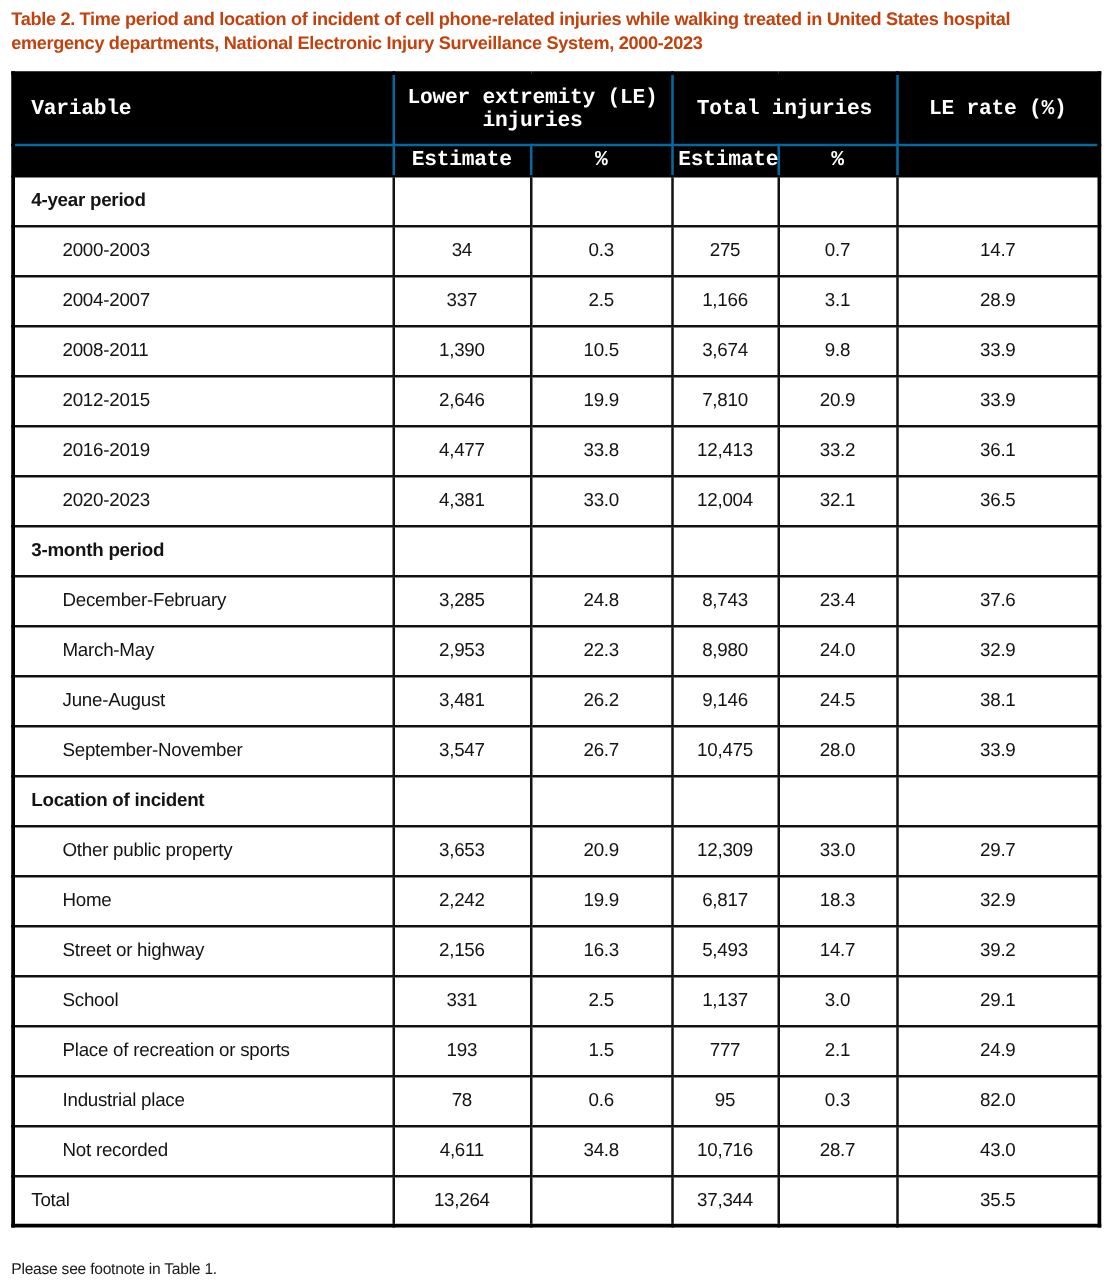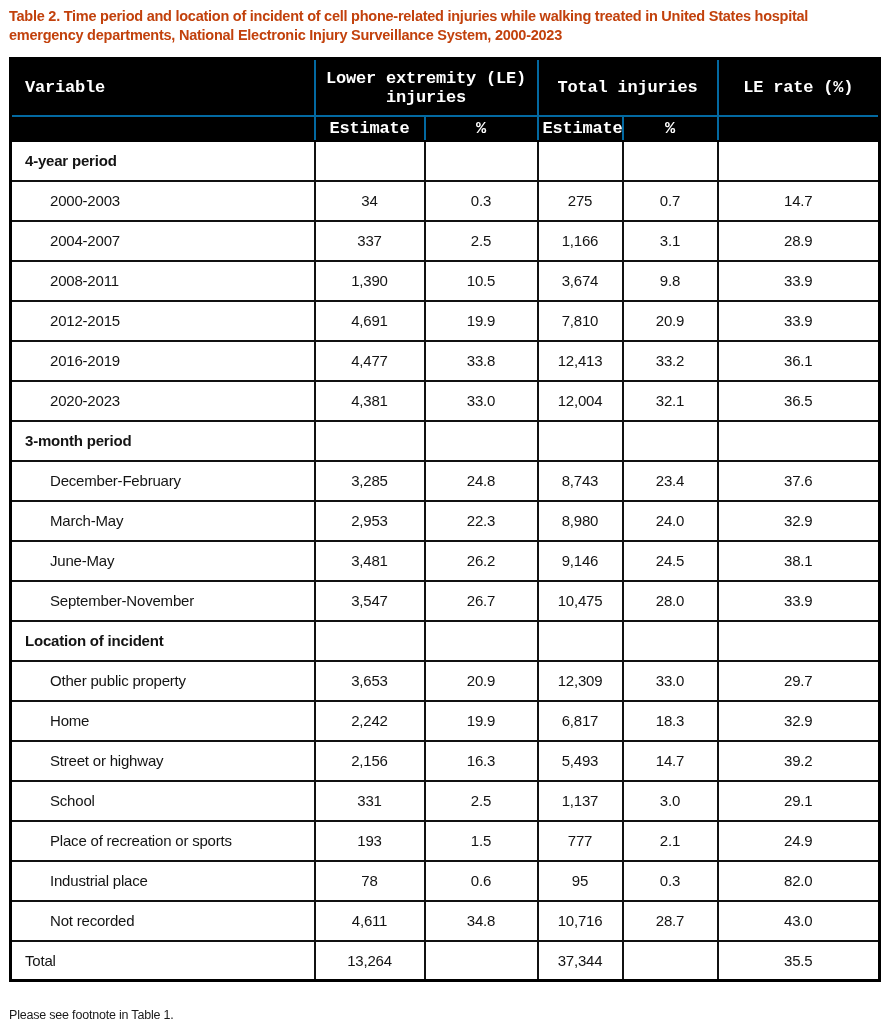--- a/index.html
+++ b/index.html
@@ -132,21 +132,21 @@
       <tr>
         <td class="lbl">2008-2011</td>
         <td>1,390</td>
         <td>10.5</td>
         <td>3,674</td>
         <td>9.8</td>
         <td>33.9</td>
       </tr>
       <tr>
         <td class="lbl">2012-2015</td>
-        <td>4,691</td>
+        <td>2,646</td>
         <td>19.9</td>
         <td>7,810</td>
         <td>20.9</td>
         <td>33.9</td>
       </tr>
       <tr>
         <td class="lbl">2016-2019</td>
         <td>4,477</td>
         <td>33.8</td>
         <td>12,413</td>
@@ -180,21 +180,21 @@
       </tr>
       <tr>
         <td class="lbl">March-May</td>
         <td>2,953</td>
         <td>22.3</td>
         <td>8,980</td>
         <td>24.0</td>
         <td>32.9</td>
       </tr>
       <tr>
-        <td class="lbl">June-May</td>
+        <td class="lbl">June-August</td>
         <td>3,481</td>
         <td>26.2</td>
         <td>9,146</td>
         <td>24.5</td>
         <td>38.1</td>
       </tr>
       <tr>
         <td class="lbl">September-November</td>
         <td>3,547</td>
         <td>26.7</td>

